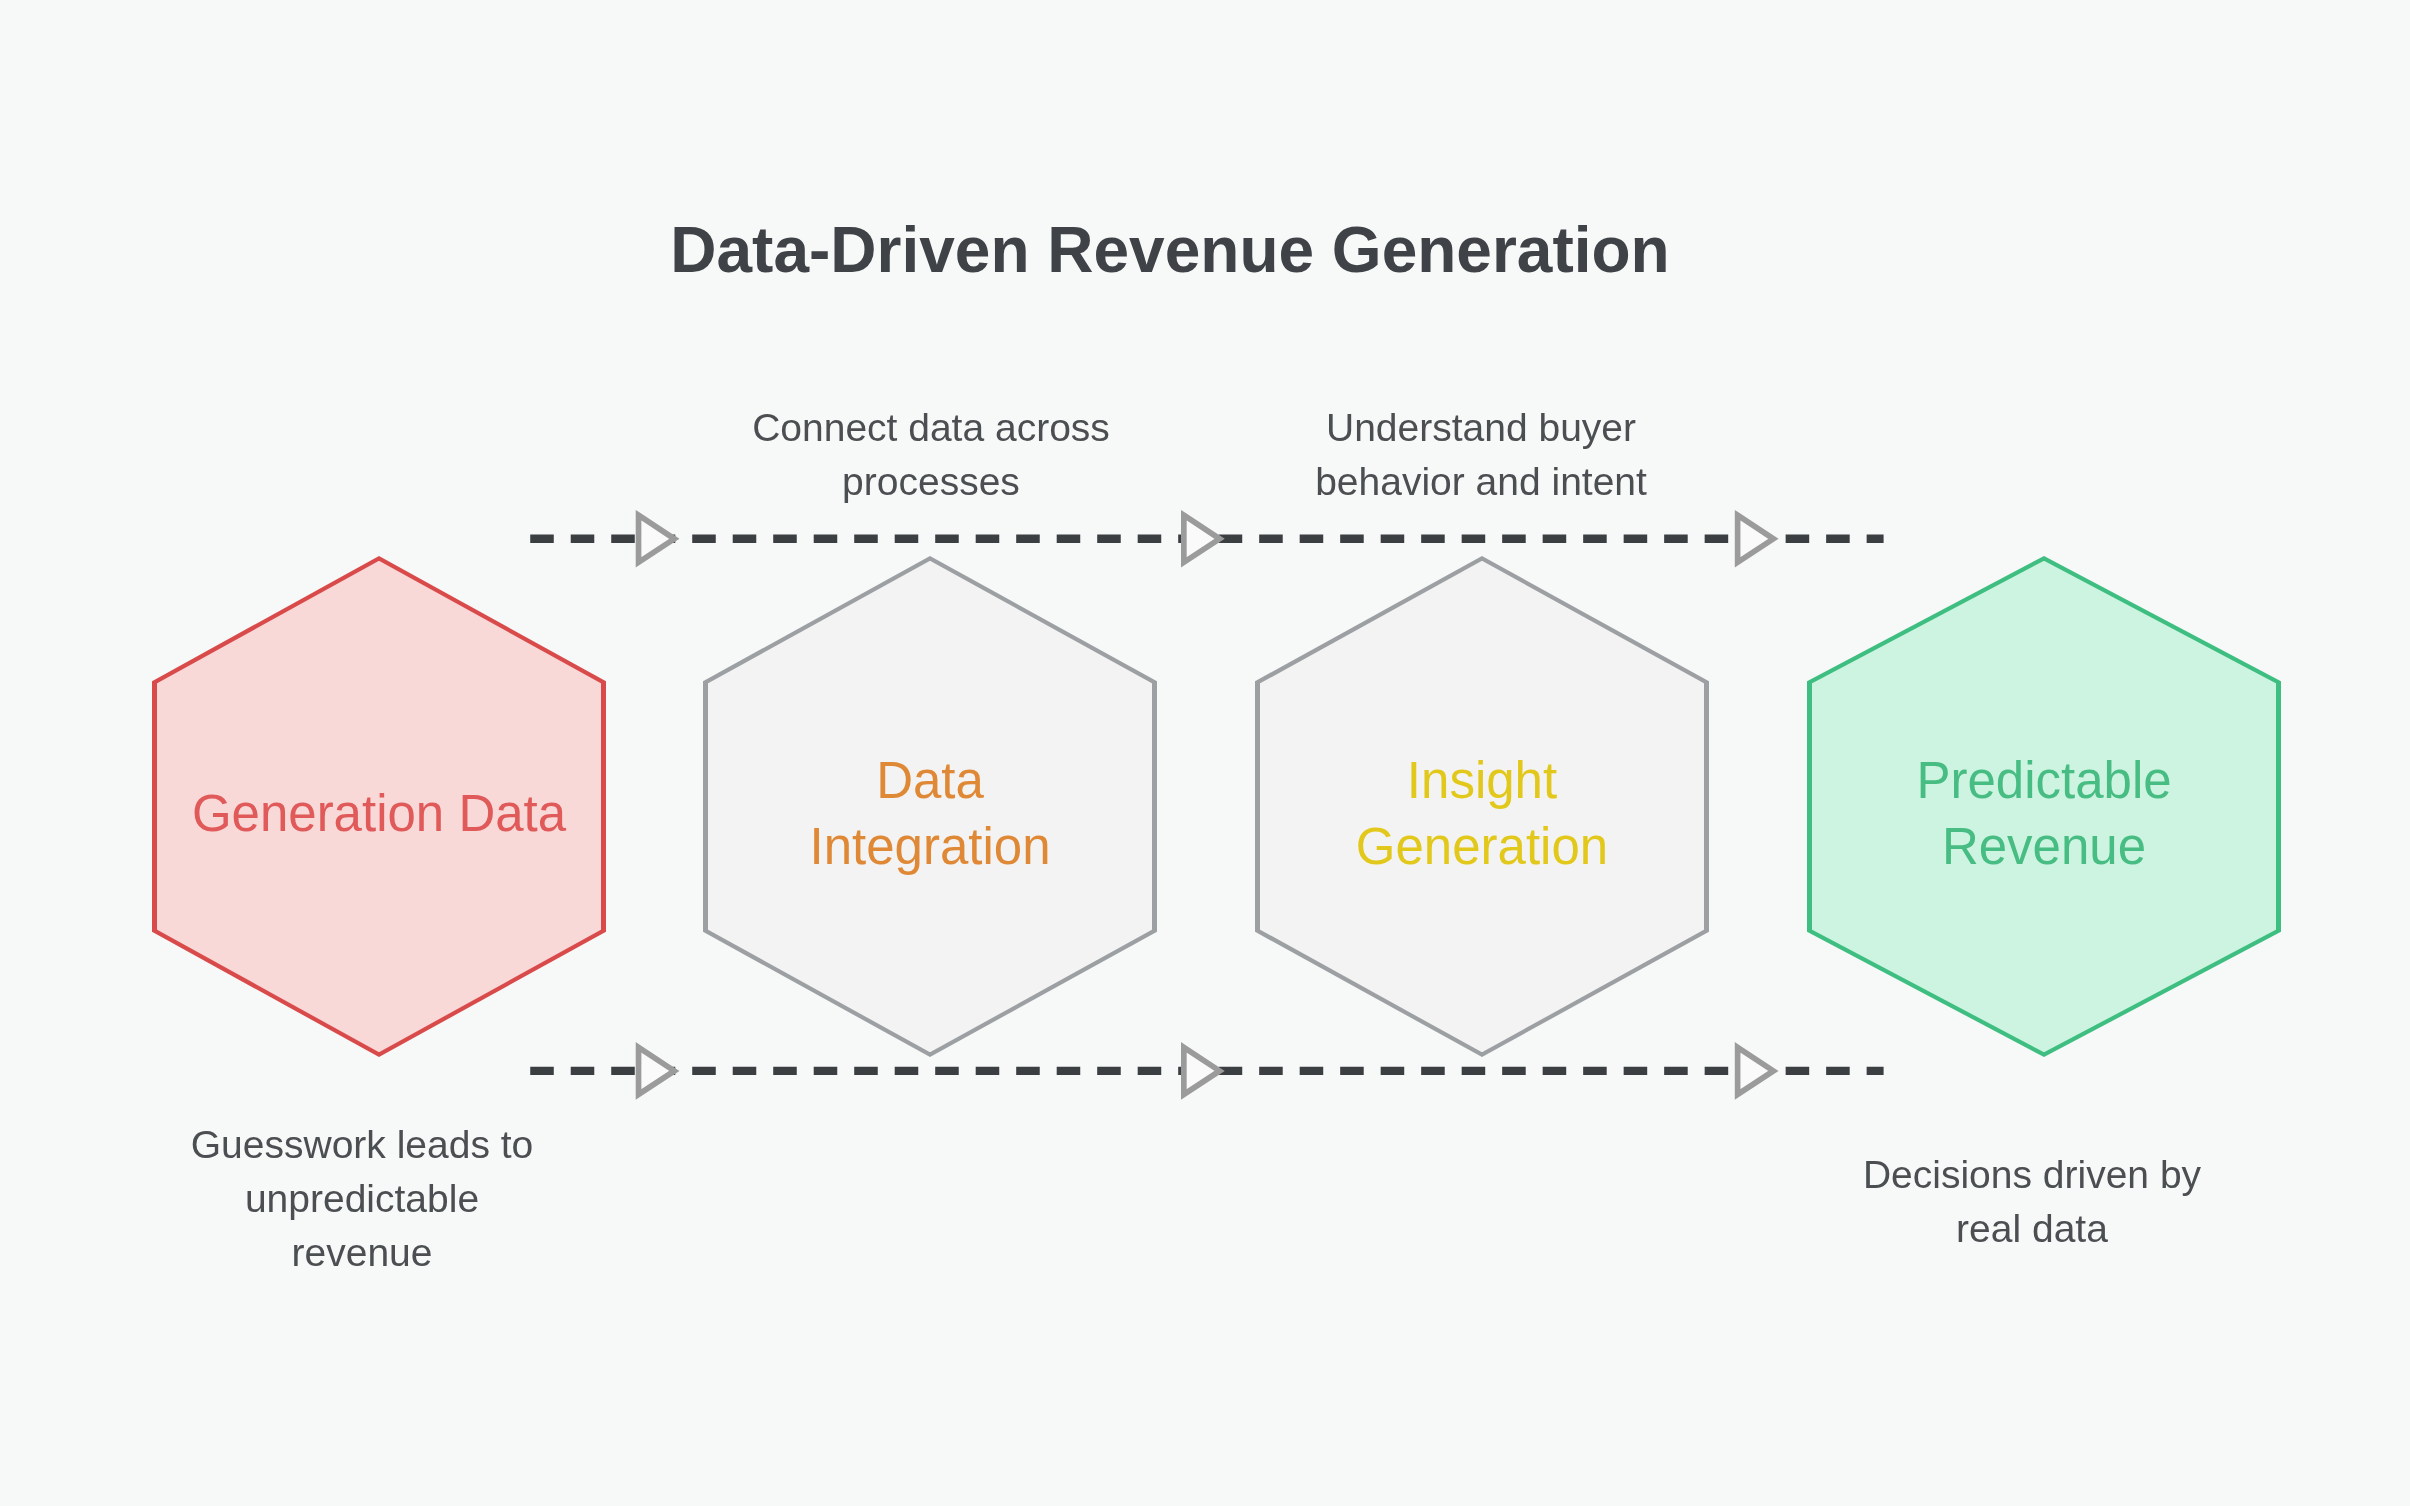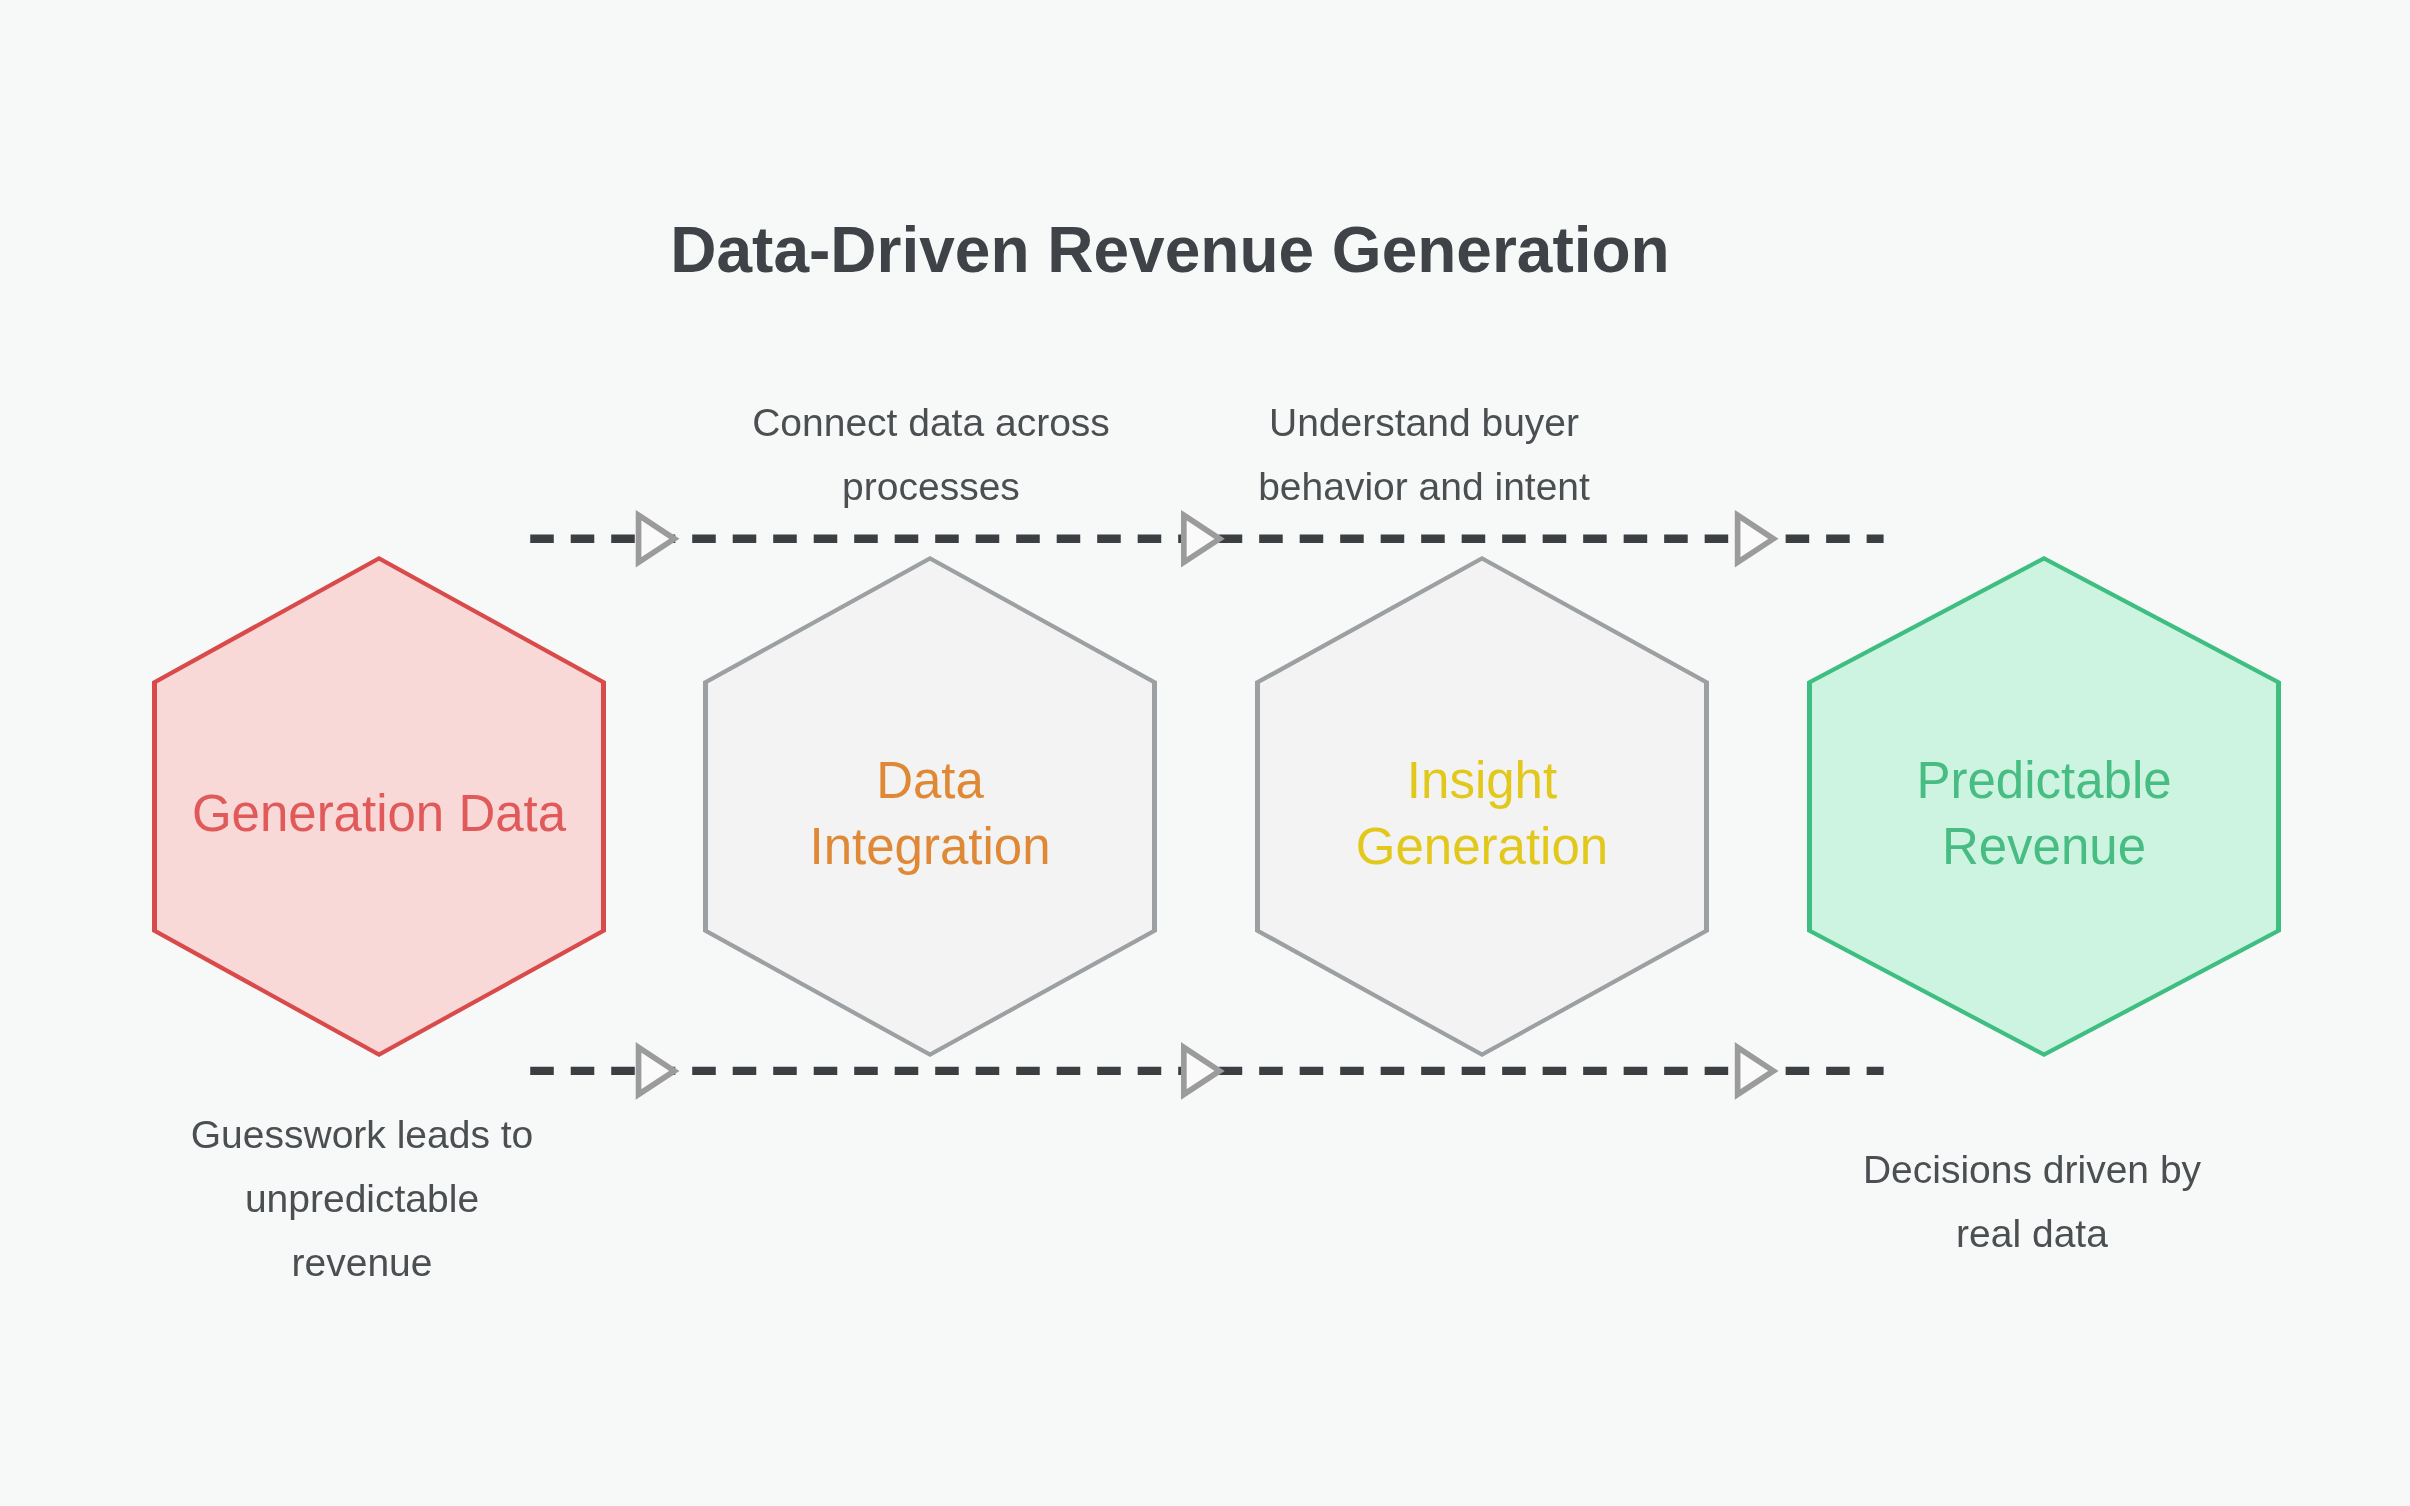--- a/index.html
+++ b/index.html
@@ -50,21 +50,21 @@
     fill:var(--c-arrow_fill);
     stroke:var(--c-arrow_stroke);
     stroke-width:6;
     stroke-linejoin:miter;
   }
   .flow-label{
     position:absolute;
     transform:translate(-50%,-50%);
     text-align:center;
     font-size:39px;
-    line-height:64px;
+    line-height:54px;
     color:var(--c-label_text);
     white-space:nowrap;
   }
   .hex{
     position:absolute;
     top:556px;
     width:454px;
     height:501px;
   }
   .hex-border{
@@ -107,21 +107,21 @@
     <path class="tri" d="M1257,547 L1295,572 L1257,597 Z"></path>
     <path class="tri" d="M1845,547 L1883,572 L1845,597 Z"></path>
 
     <path class="tri" d="M678,1112 L716,1137 L678,1162 Z"></path>
     <path class="tri" d="M1257,1112 L1295,1137 L1257,1162 Z"></path>
     <path class="tri" d="M1845,1112 L1883,1137 L1845,1162 Z"></path>
   </svg>
 
   <div class="flow-label" style="left:931px;  top:455px;">Connect data across<br>processes</div>
 
-  <div class="flow-label" style="left:1424px; top:455px;">Understand buyer<br>behavior and intent</div>
+  <div class="flow-label" style="left:1481px; top:455px;">Understand buyer<br>behavior and intent</div>
 
   <div class="hex" style="left: 152px; --fill: #F9D8D8; --border: #D94B4B; --text: #E05A5A;">
     <div class="hex-border"></div>
     <div class="hex-fill"></div>
     <div class="hex-label">Generation Data</div>
   </div>
 
   <div class="hex" style="left: 703px; --fill: #F3F3F3; --border: #9CA0A2; --text: #DF8936;">
     <div class="hex-border"></div>
     <div class="hex-fill"></div>

